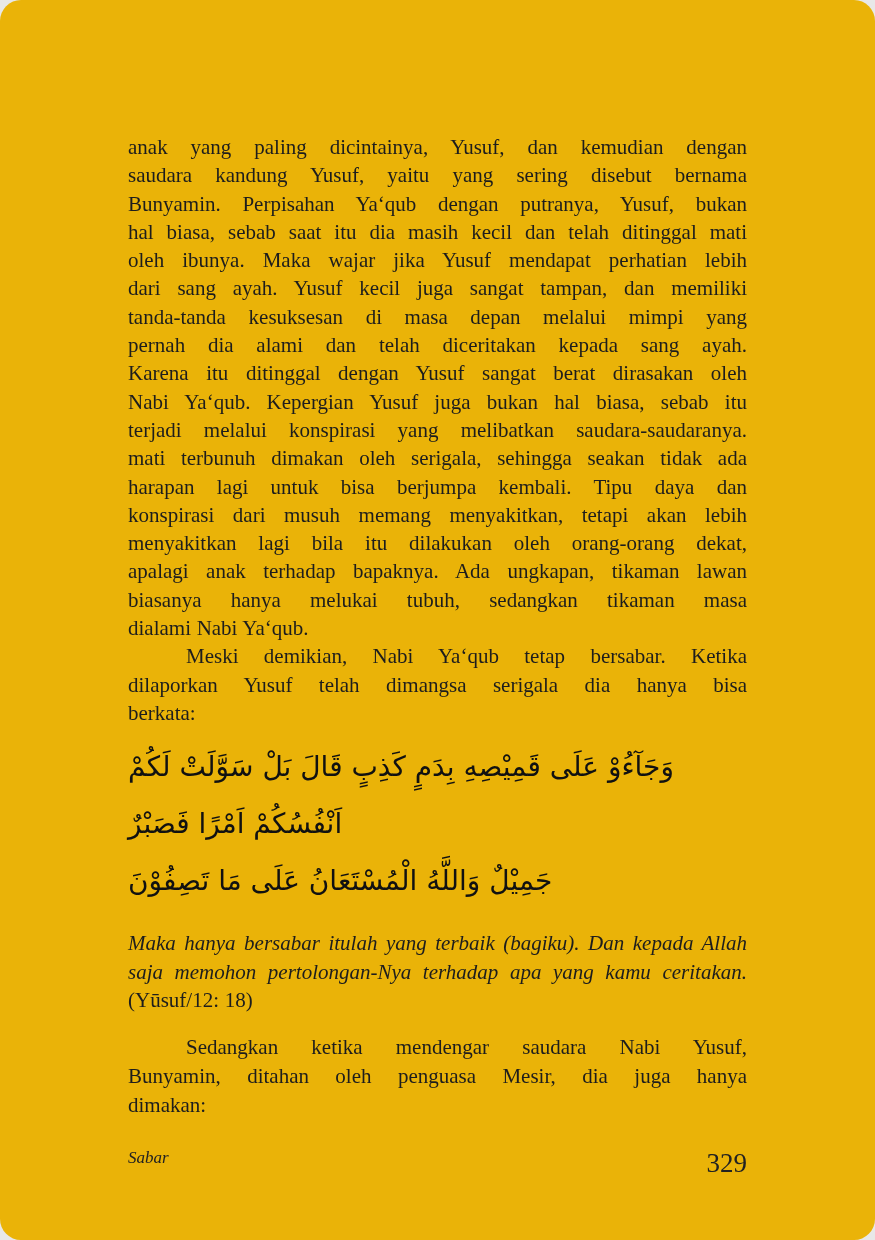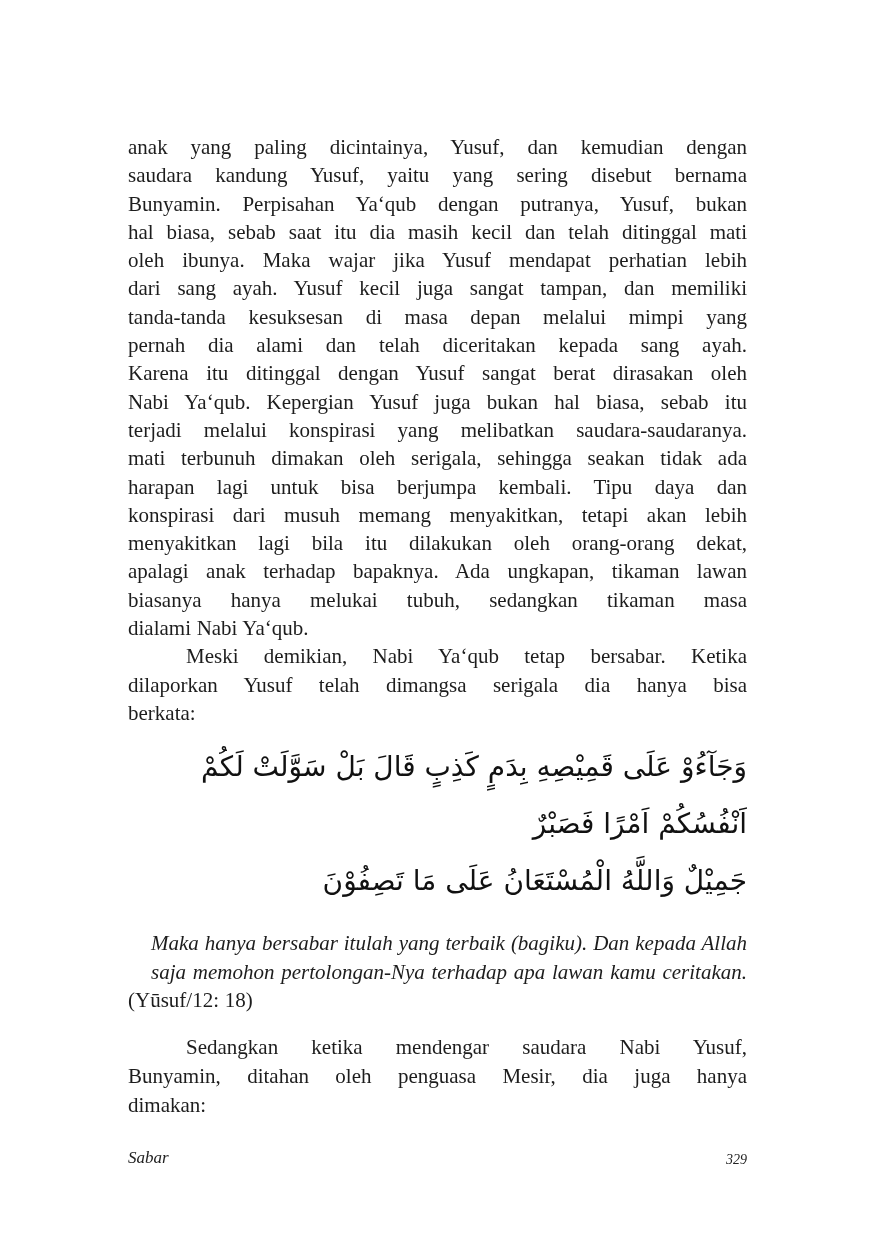--- a/index.html
+++ b/index.html
@@ -1,24 +1,25 @@
 <!DOCTYPE html>
 <html><head>
 <meta charset="utf-8">
 <style>
   html, body { margin: 0; padding: 0; background: #e8e8e8; }
   .page {
     position: relative;
     width: 875px;
     height: 1240px;
     margin: 0 auto;
-    background: #ffffff;
+    background: #eab308;
     color: #1d1d1d;
     font-family: "Liberation Serif", "DejaVu Serif", serif;
     overflow: hidden;
+    border-radius: 21px;
   }
   .content {
     position: absolute;
     left: 128px;
     top: 133px;
     width: 619px;
   }
   .ln {
     font-size: 21px;
     line-height: 28.3px;
@@ -26,25 +27,25 @@
     text-align-last: justify;
     word-spacing: 0.4px;
     white-space: normal;
   }
   .ln.last {
     text-align-last: left;
   }
   .ln.indent {
     text-indent: 58px;
   }
-  .it { font-style: italic; margin-left: 23px; }
+  .it { font-style: italic; }
   .arabic {
     margin-top: 11px;
     direction: rtl;
-    text-align: right;
+    text-align: left;
   }
   .ar-ln {
     font-family: "DejaVu Sans", sans-serif;
     font-size: 28px;
     line-height: 57px;
     color: #111111;
   }
   .translation {
     margin-top: 20px;
   }
@@ -53,31 +54,30 @@
     margin-top: 18px;
   }
   .para3 .ln { line-height: 29px; }
   .footer {
     position: absolute;
     left: 128px;
     width: 619px;
     top: 1148px;
     display: flex;
     justify-content: space-between;
-    align-items: flex-end;
+    align-items: flex-start;
   }
   .footer-title {
     font-style: italic;
     font-size: 17px;
     color: #222222;
   }
   .page-num {
-    font-size: 14px;
+    font-size: 27px;
     color: #222222;
-    font-style: italic;
   }
 </style>
 </head>
 <body>
 
 <div class="page">
   <main class="content">
 
     <section class="para">
       <div class="ln">anak yang paling dicintainya, Yusuf, dan kemudian dengan</div>
@@ -106,21 +106,21 @@
       <div class="ln last">berkata:</div>
     </section>
 
     <section class="arabic">
       <div class="ar-ln">وَجَآءُوْ عَلَى قَمِيْصِهِ بِدَمٍ كَذِبٍ قَالَ بَلْ سَوَّلَتْ لَكُمْ اَنْفُسُكُمْ اَمْرًا فَصَبْرٌ</div>
       <div class="ar-ln">جَمِيْلٌ وَاللَّهُ الْمُسْتَعَانُ عَلَى مَا تَصِفُوْنَ</div>
     </section>
 
     <section class="translation">
       <div class="ln it">Maka hanya bersabar itulah yang terbaik (bagiku). Dan kepada Allah</div>
-      <div class="ln it">saja memohon pertolongan-Nya terhadap apa lawan kamu ceritakan.</div>
+      <div class="ln it">saja memohon pertolongan-Nya terhadap apa yang kamu ceritakan.</div>
       <div class="ln last">(Yūsuf/12: 18)</div>
     </section>
 
     <section class="para para3">
       <div class="ln indent">Sedangkan ketika mendengar saudara Nabi Yusuf,</div>
       <div class="ln">Bunyamin, ditahan oleh penguasa Mesir, dia juga hanya</div>
       <div class="ln last">dimakan:</div>
     </section>
 
   </main>

